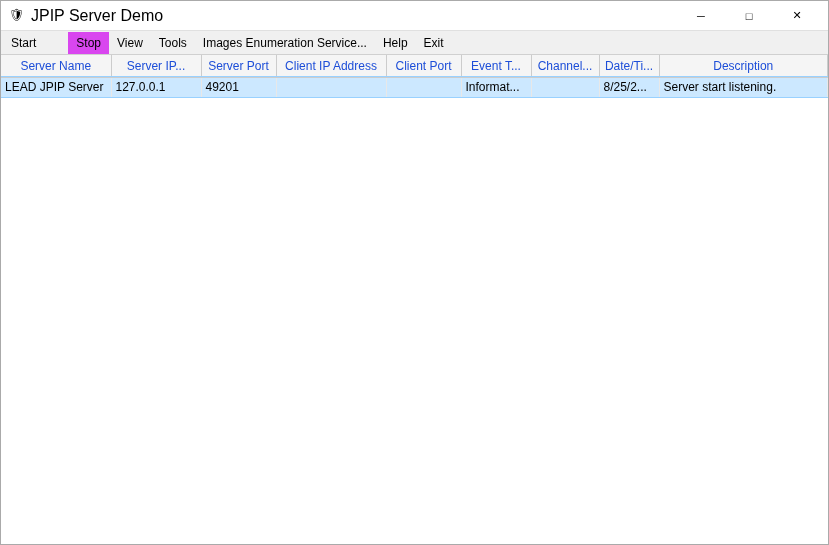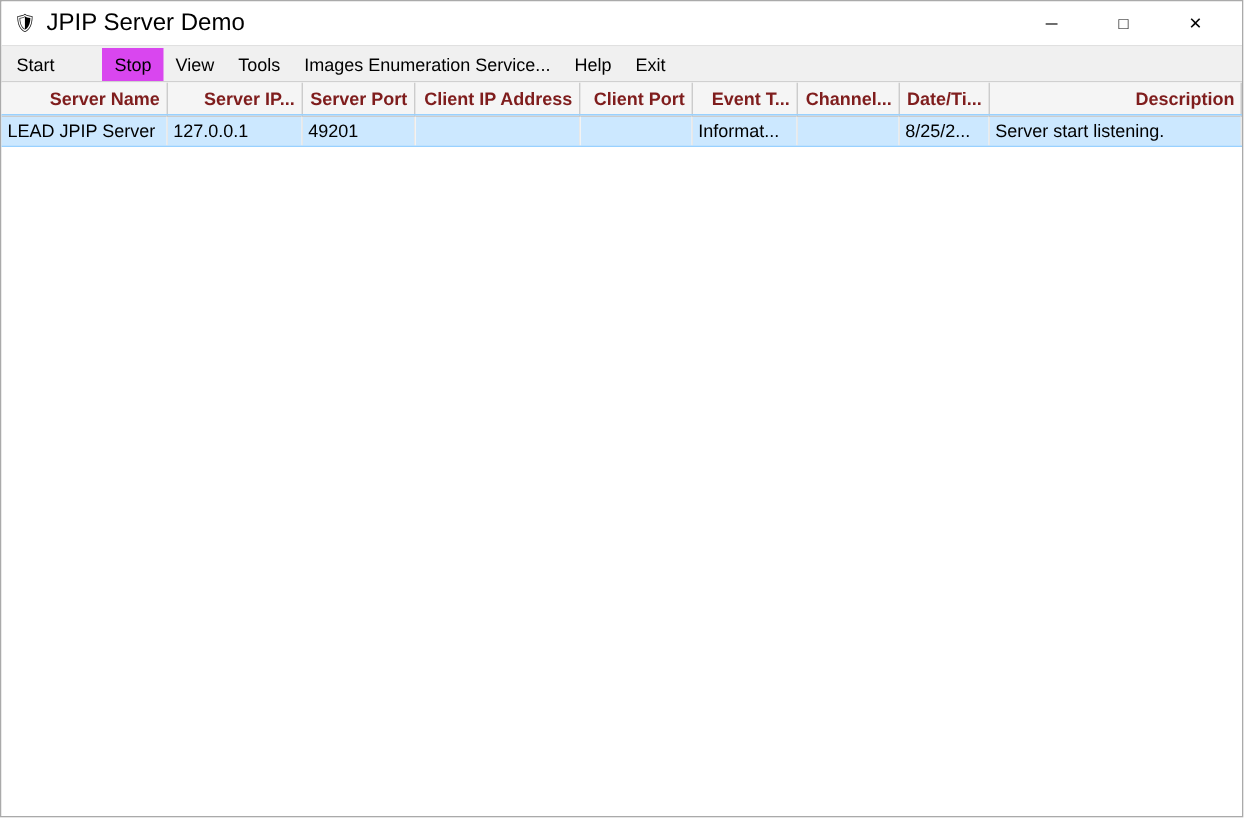--- a/index.html
+++ b/index.html
@@ -113,25 +113,25 @@
       border-collapse: collapse;
       table-layout: fixed;
     }
 
     thead tr {
       background: #f5f5f5;
       border-bottom: 1px solid #ccc;
     }
 
     thead th {
-      text-align: right;
+      text-align: center;
       padding: 3px 4px;
-      font-weight: bold;
-      font-size: 12px;
-      color: #7f1d1d;
+      font-weight: normal;
+      font-size: 12px;
+      color: #1d4ed8;
       border-right: 1px solid #ccc;
       white-space: nowrap;
       overflow: hidden;
       text-overflow: ellipsis;
       height: 22px;
     }
 
     tbody tr {
       background: #fff;
     }

